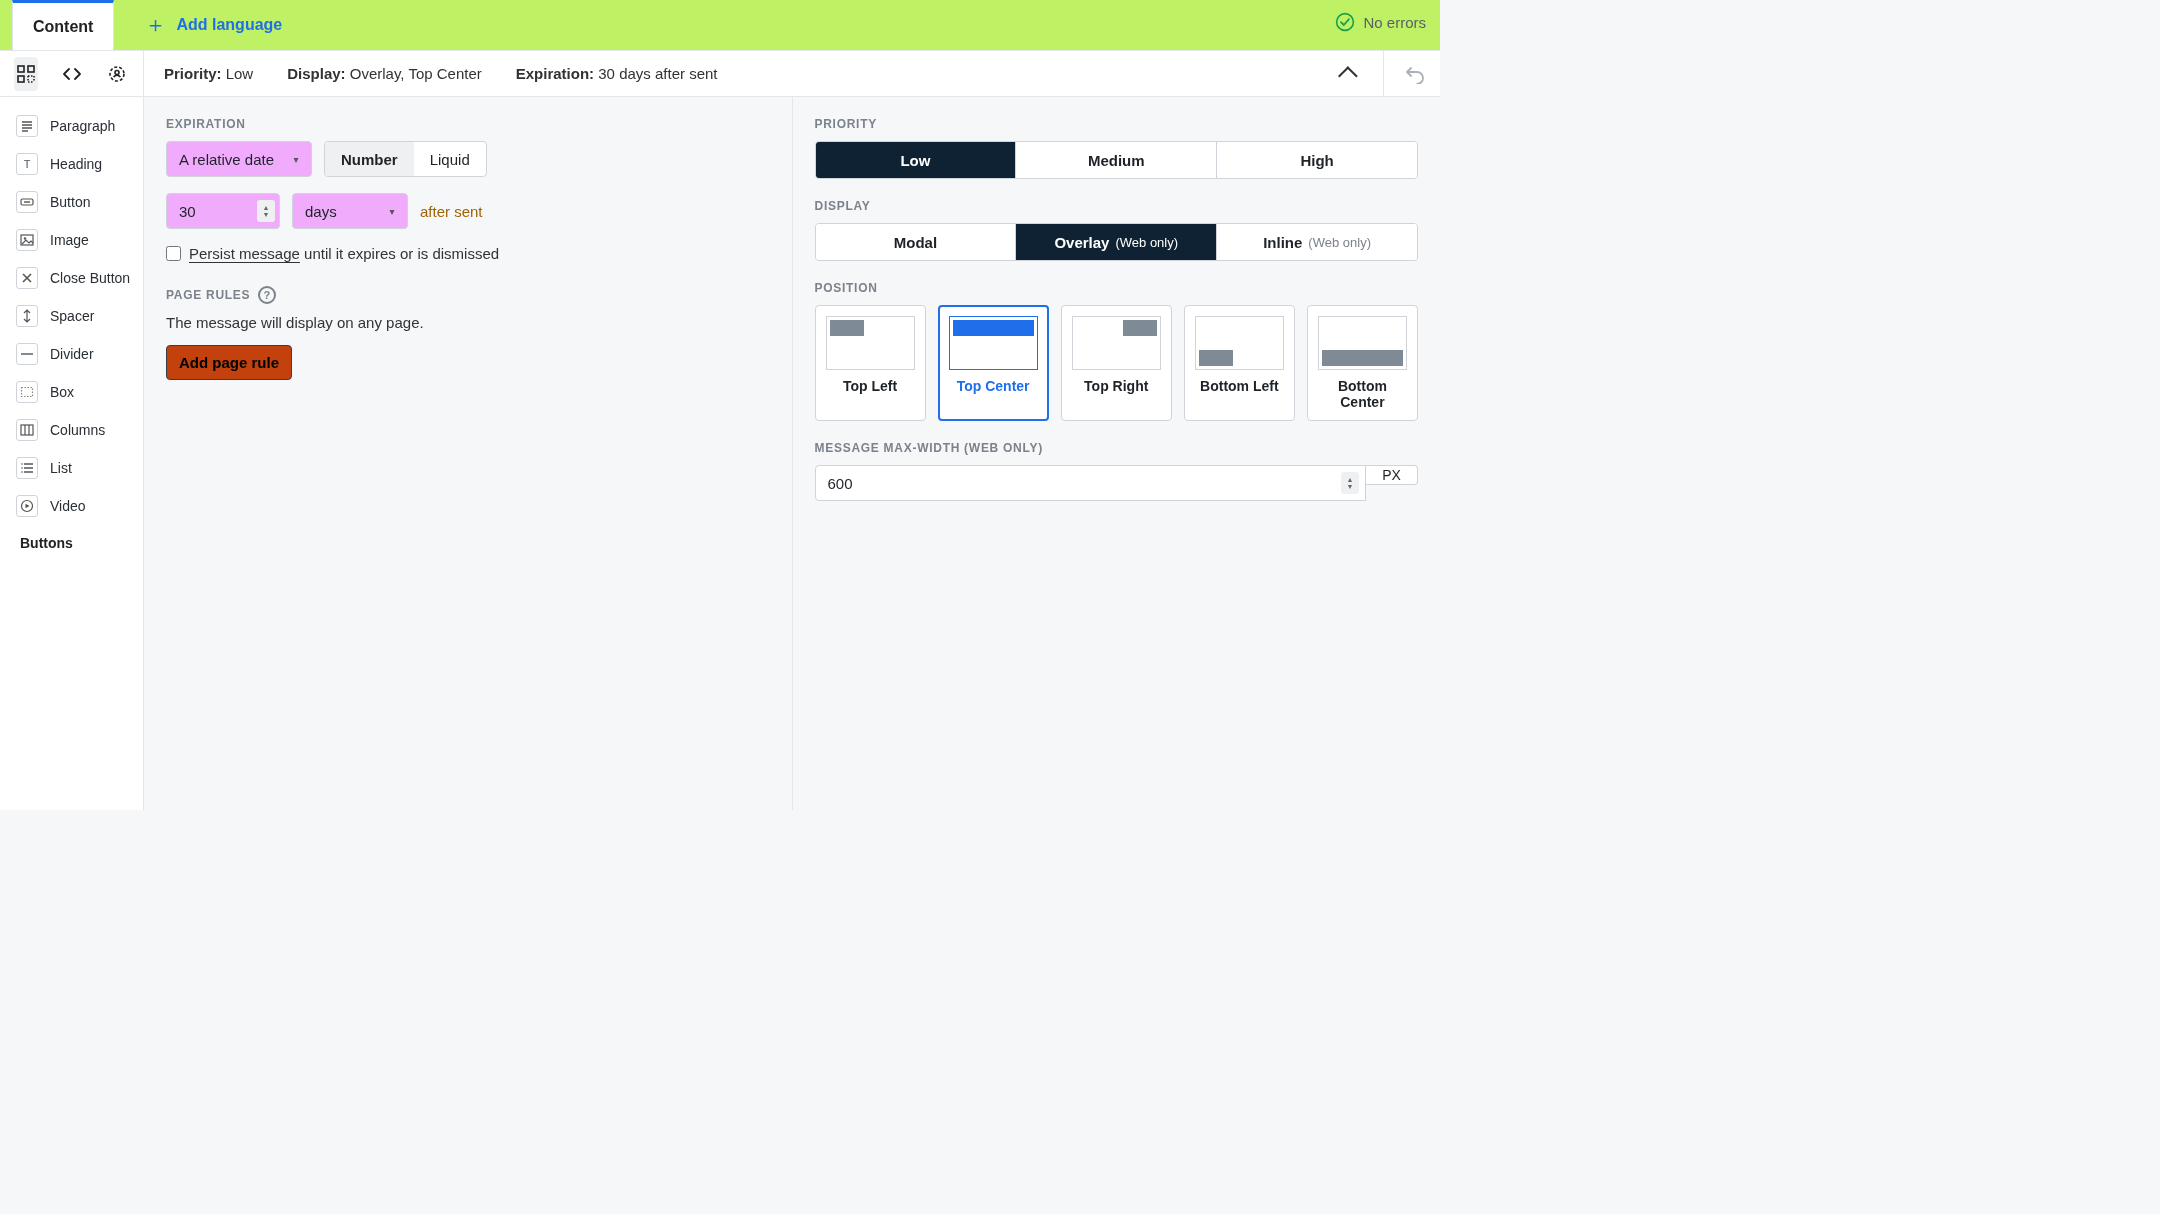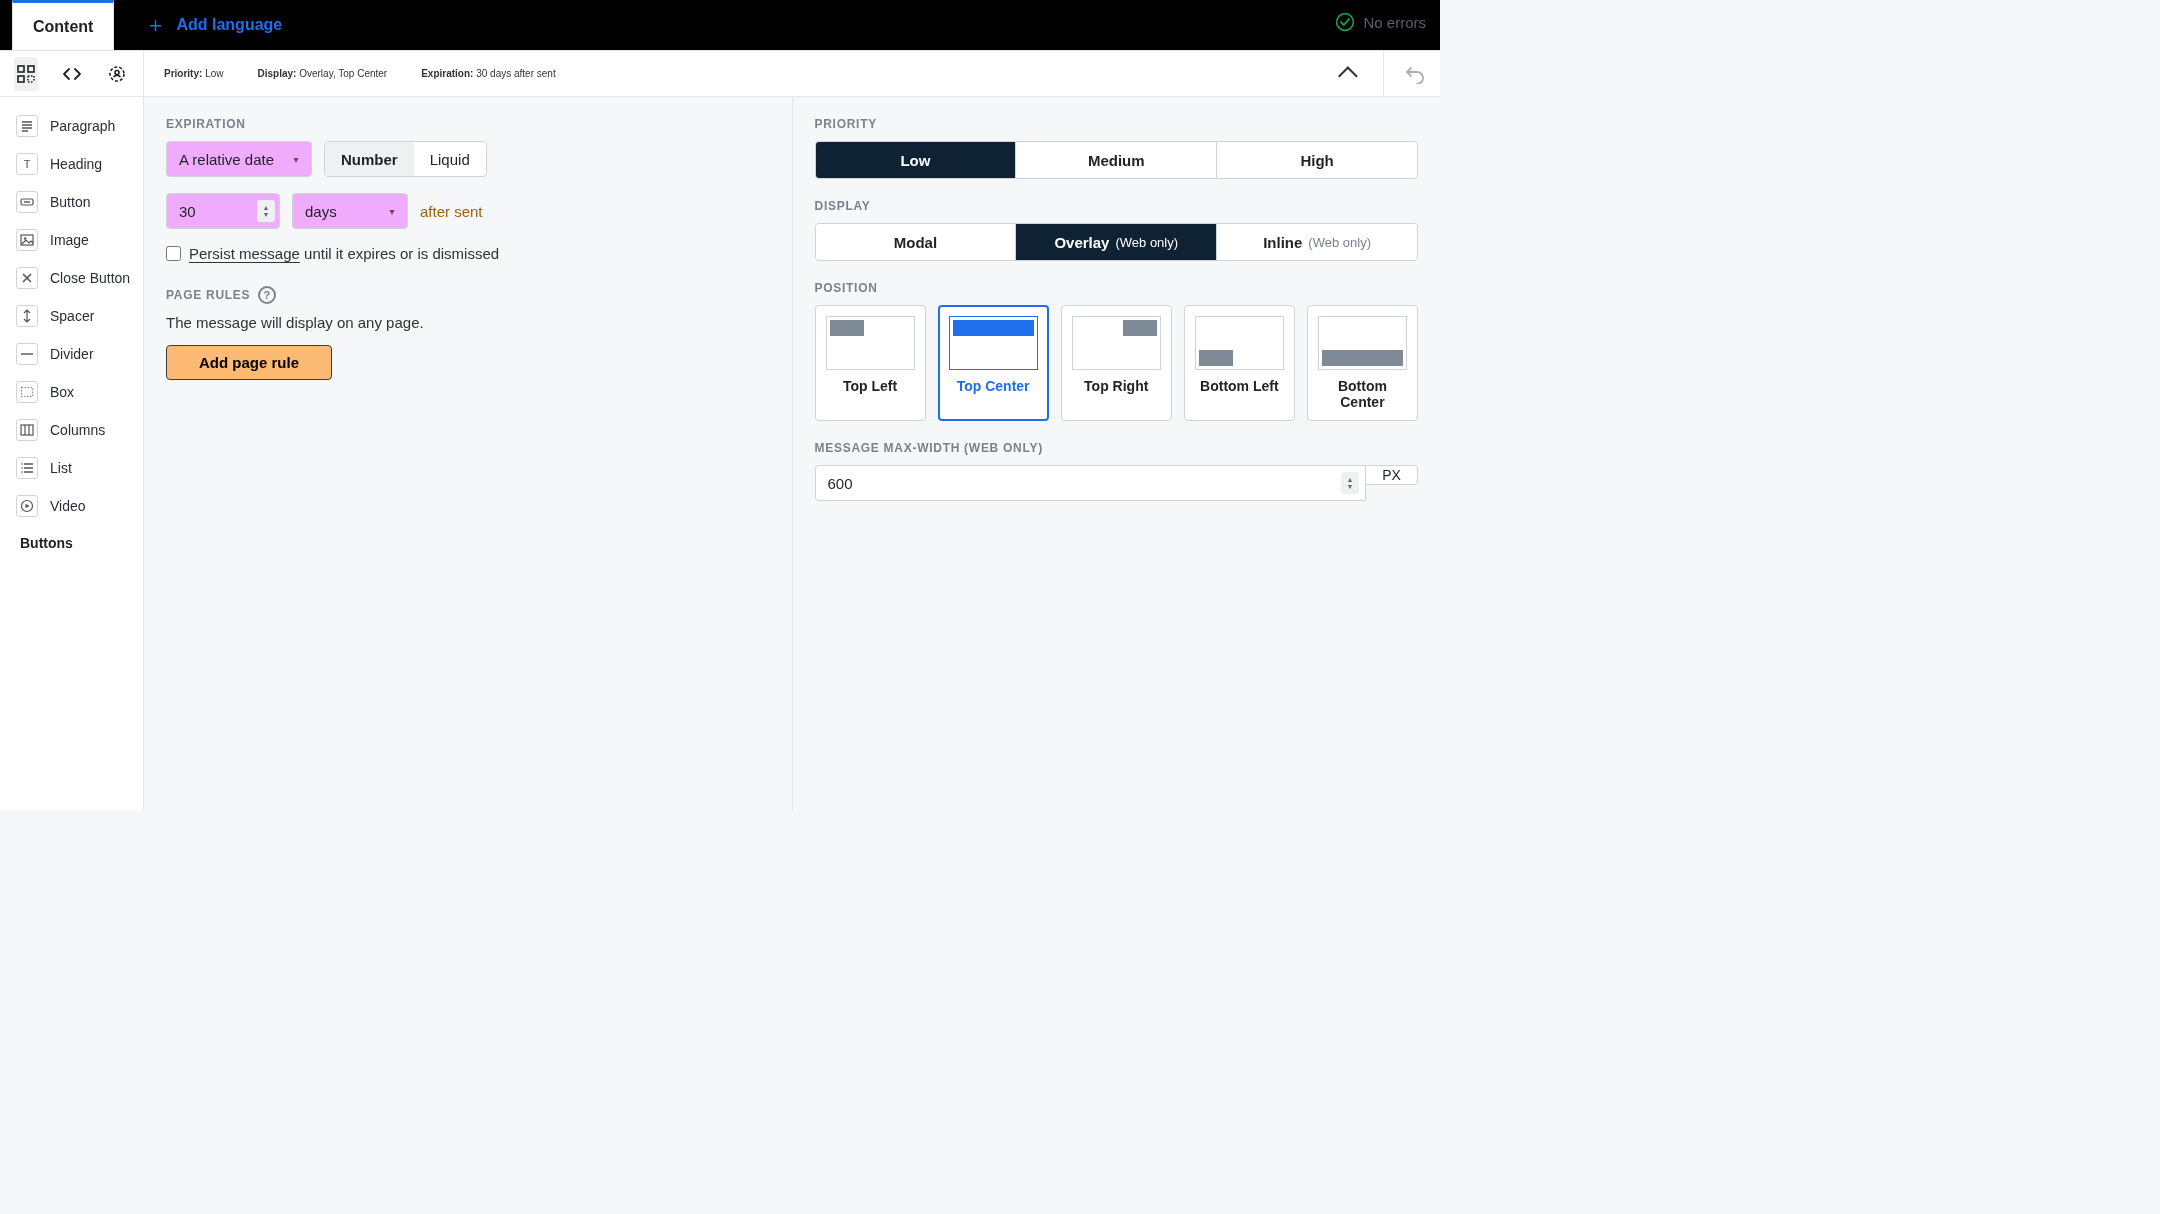--- a/index.html
+++ b/index.html
@@ -10,21 +10,21 @@
     width: 1440px;
     height: 810px;
     overflow: hidden;
   }
 
   
   .top-row {
     display: flex;
     align-items: center;
     height: 50px;
-    background: #000000;
+    background: #bef264;
     position: relative;
   }
   .tab-content {
     background: #fff;
     height: 50px;
     display: flex;
     align-items: center;
     padding: 0 20px;
     border-top: 3px solid #1f6feb;
     border-left: 1px solid #e0e3e7;
@@ -123,21 +123,21 @@
     flex: 1;
     display: flex;
     flex-direction: column;
   }
   .info-bar {
     display: flex;
     align-items: center;
     height: 46px;
     padding: 0 20px;
     border-bottom: 1px solid #e3e6ea;
-    font-size: 10px;
+    font-size: 15px;
     color: #333;
     position: relative;
   }
   .info-item { margin-right: 34px; }
   .info-item b { font-weight: 700; }
   .info-actions {
     position: absolute;
     right: 14px;
     display: flex;
     align-items: center;
@@ -245,24 +245,24 @@
 
   .plain-text { font-size: 15px; color: #a16207; }
 
   .checkbox-row { display: flex; align-items: center; gap: 8px; font-size: 15px; color: #333; }
   .checkbox-row input { width: 15px; height: 15px; }
   .persist-label { text-decoration: underline; text-underline-offset: 3px; }
 
   .desc-text { font-size: 15px; color: #333; margin-bottom: 14px; }
 
   .outline-btn {
-    background: #fdba74;
+    background: #c2410c;
     border: 1.5px solid #3a3f46;
     border-radius: 4px;
-    padding: 8px 32px;
+    padding: 8px 12px;
     font-size: 15px;
     font-weight: 600;
     cursor: pointer;
   }
 
   
   .seg-wide { display: flex; width: 100%; border: 1px solid #cfd4da; border-radius: 4px; overflow: hidden; margin-bottom: 20px; }
   .seg-wide .wopt {
     flex: 1;
     height: 36px;

